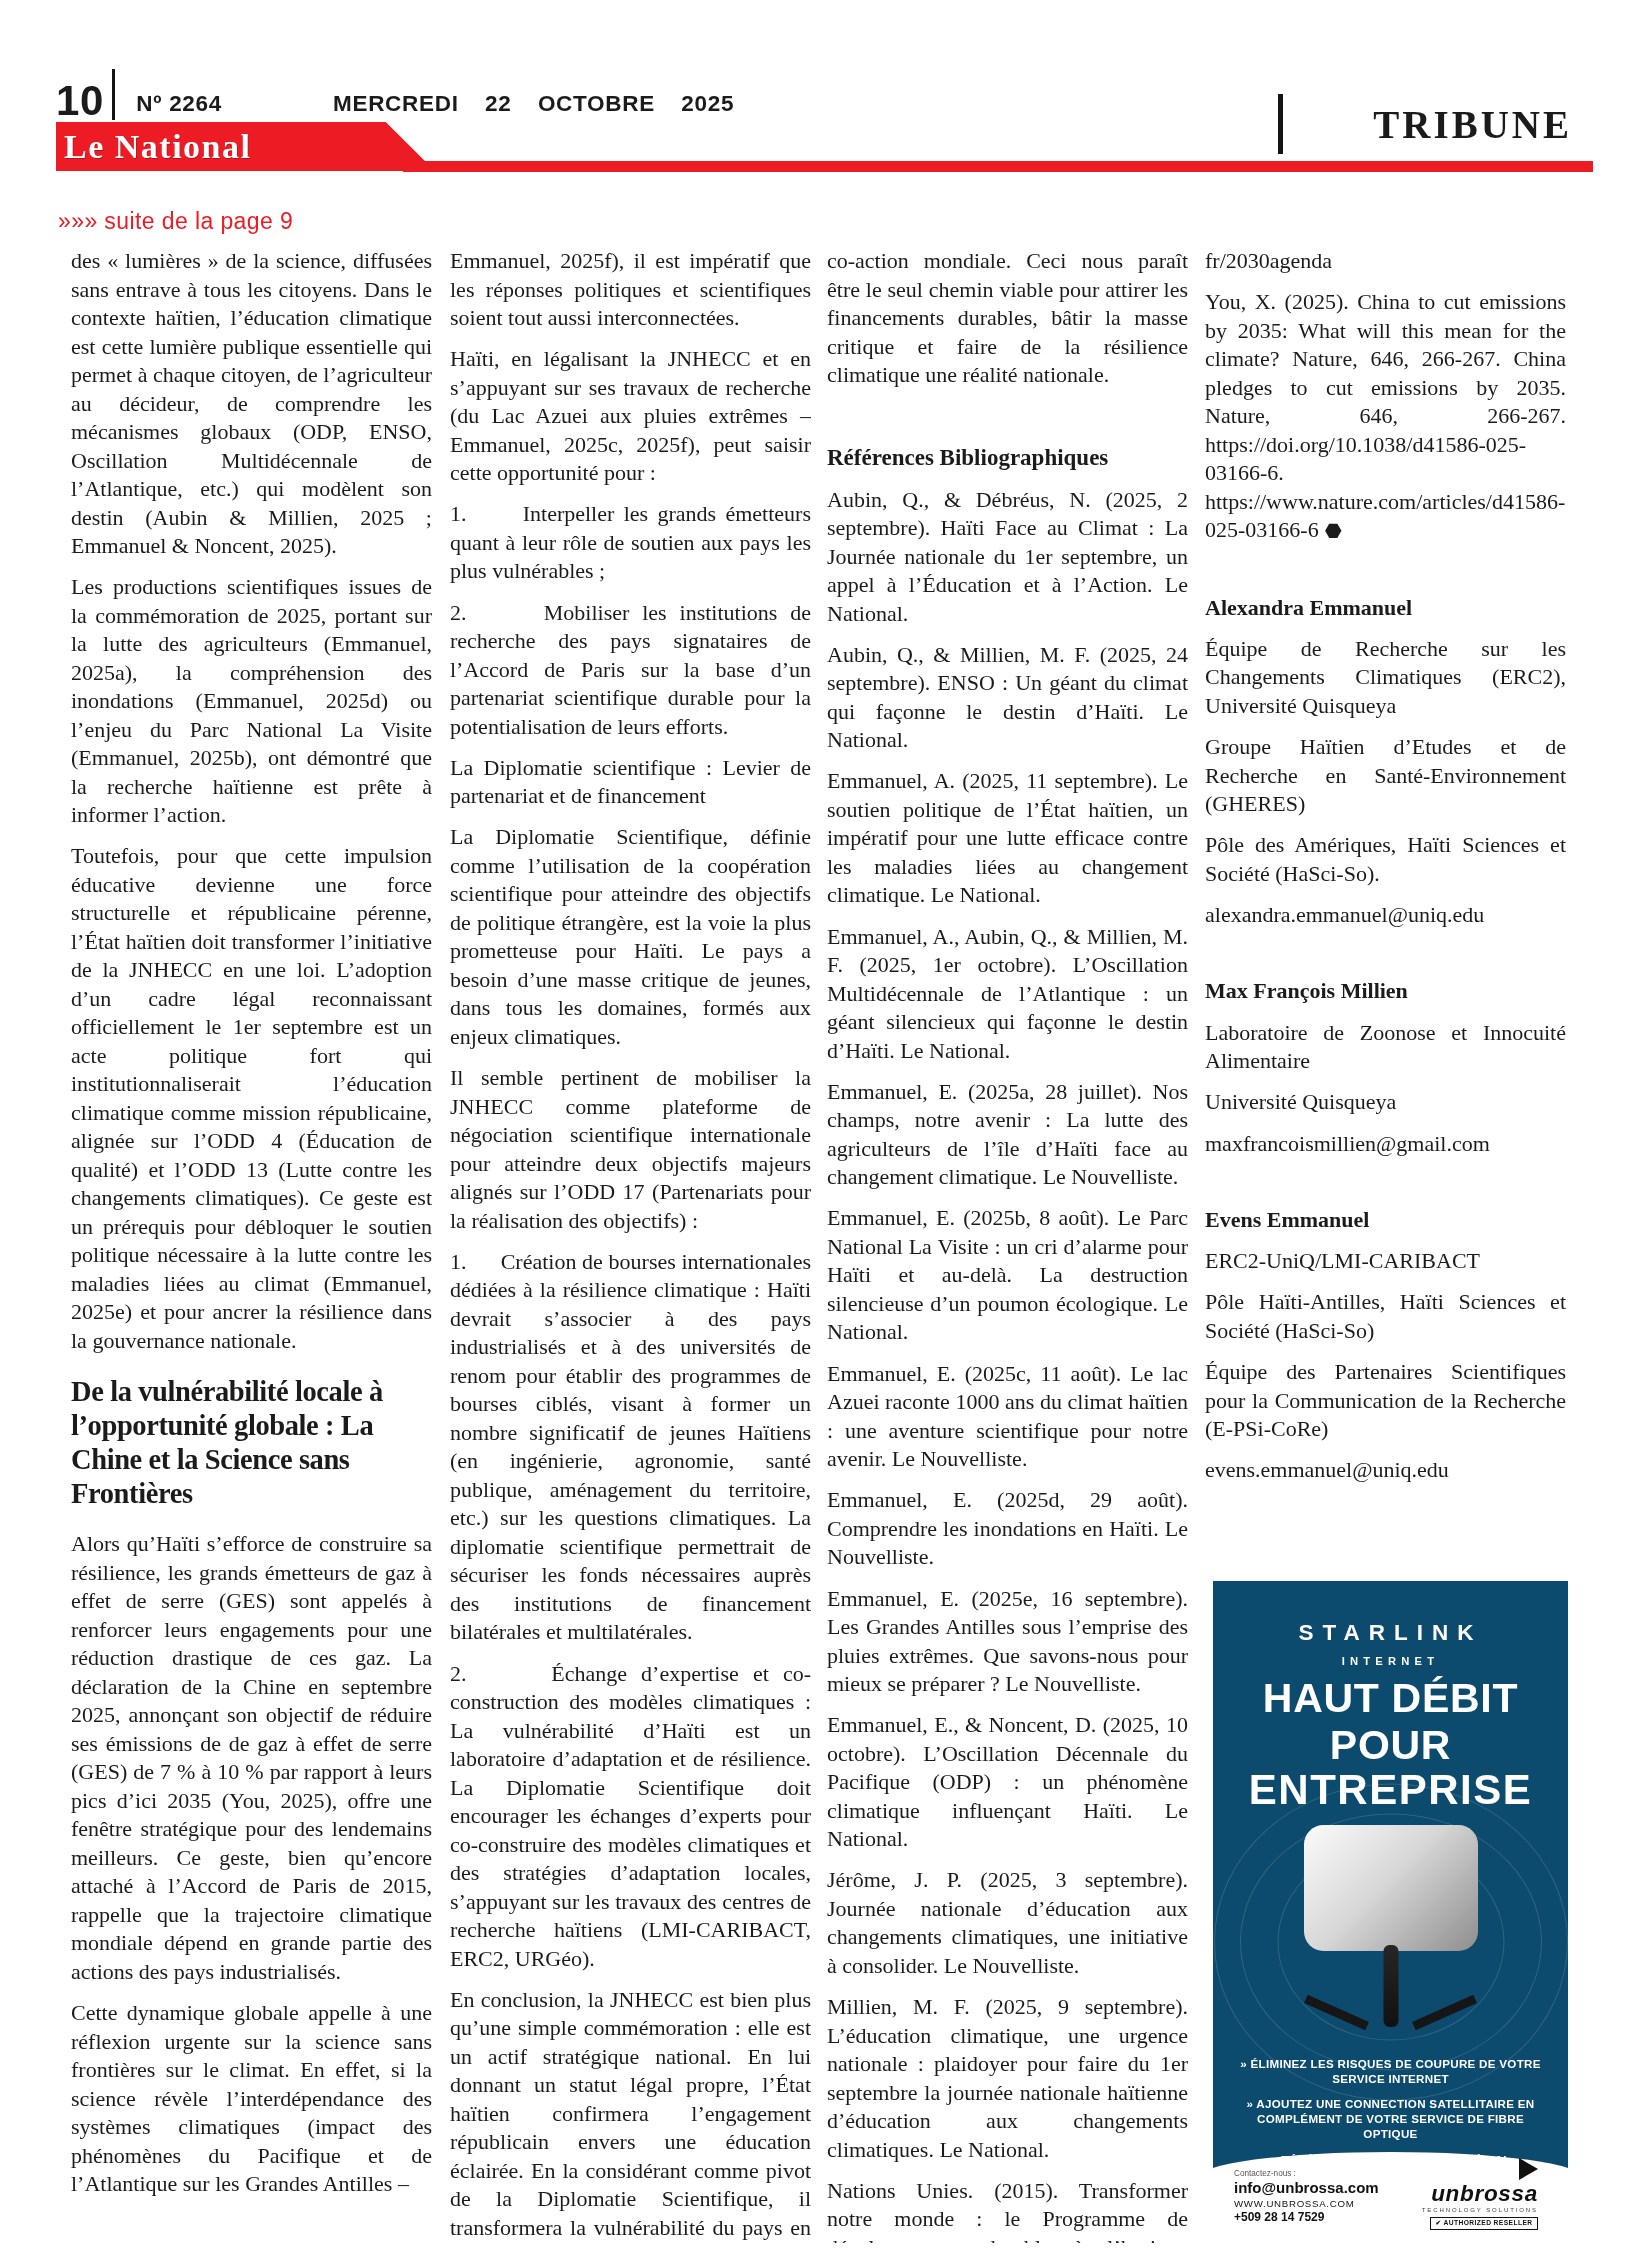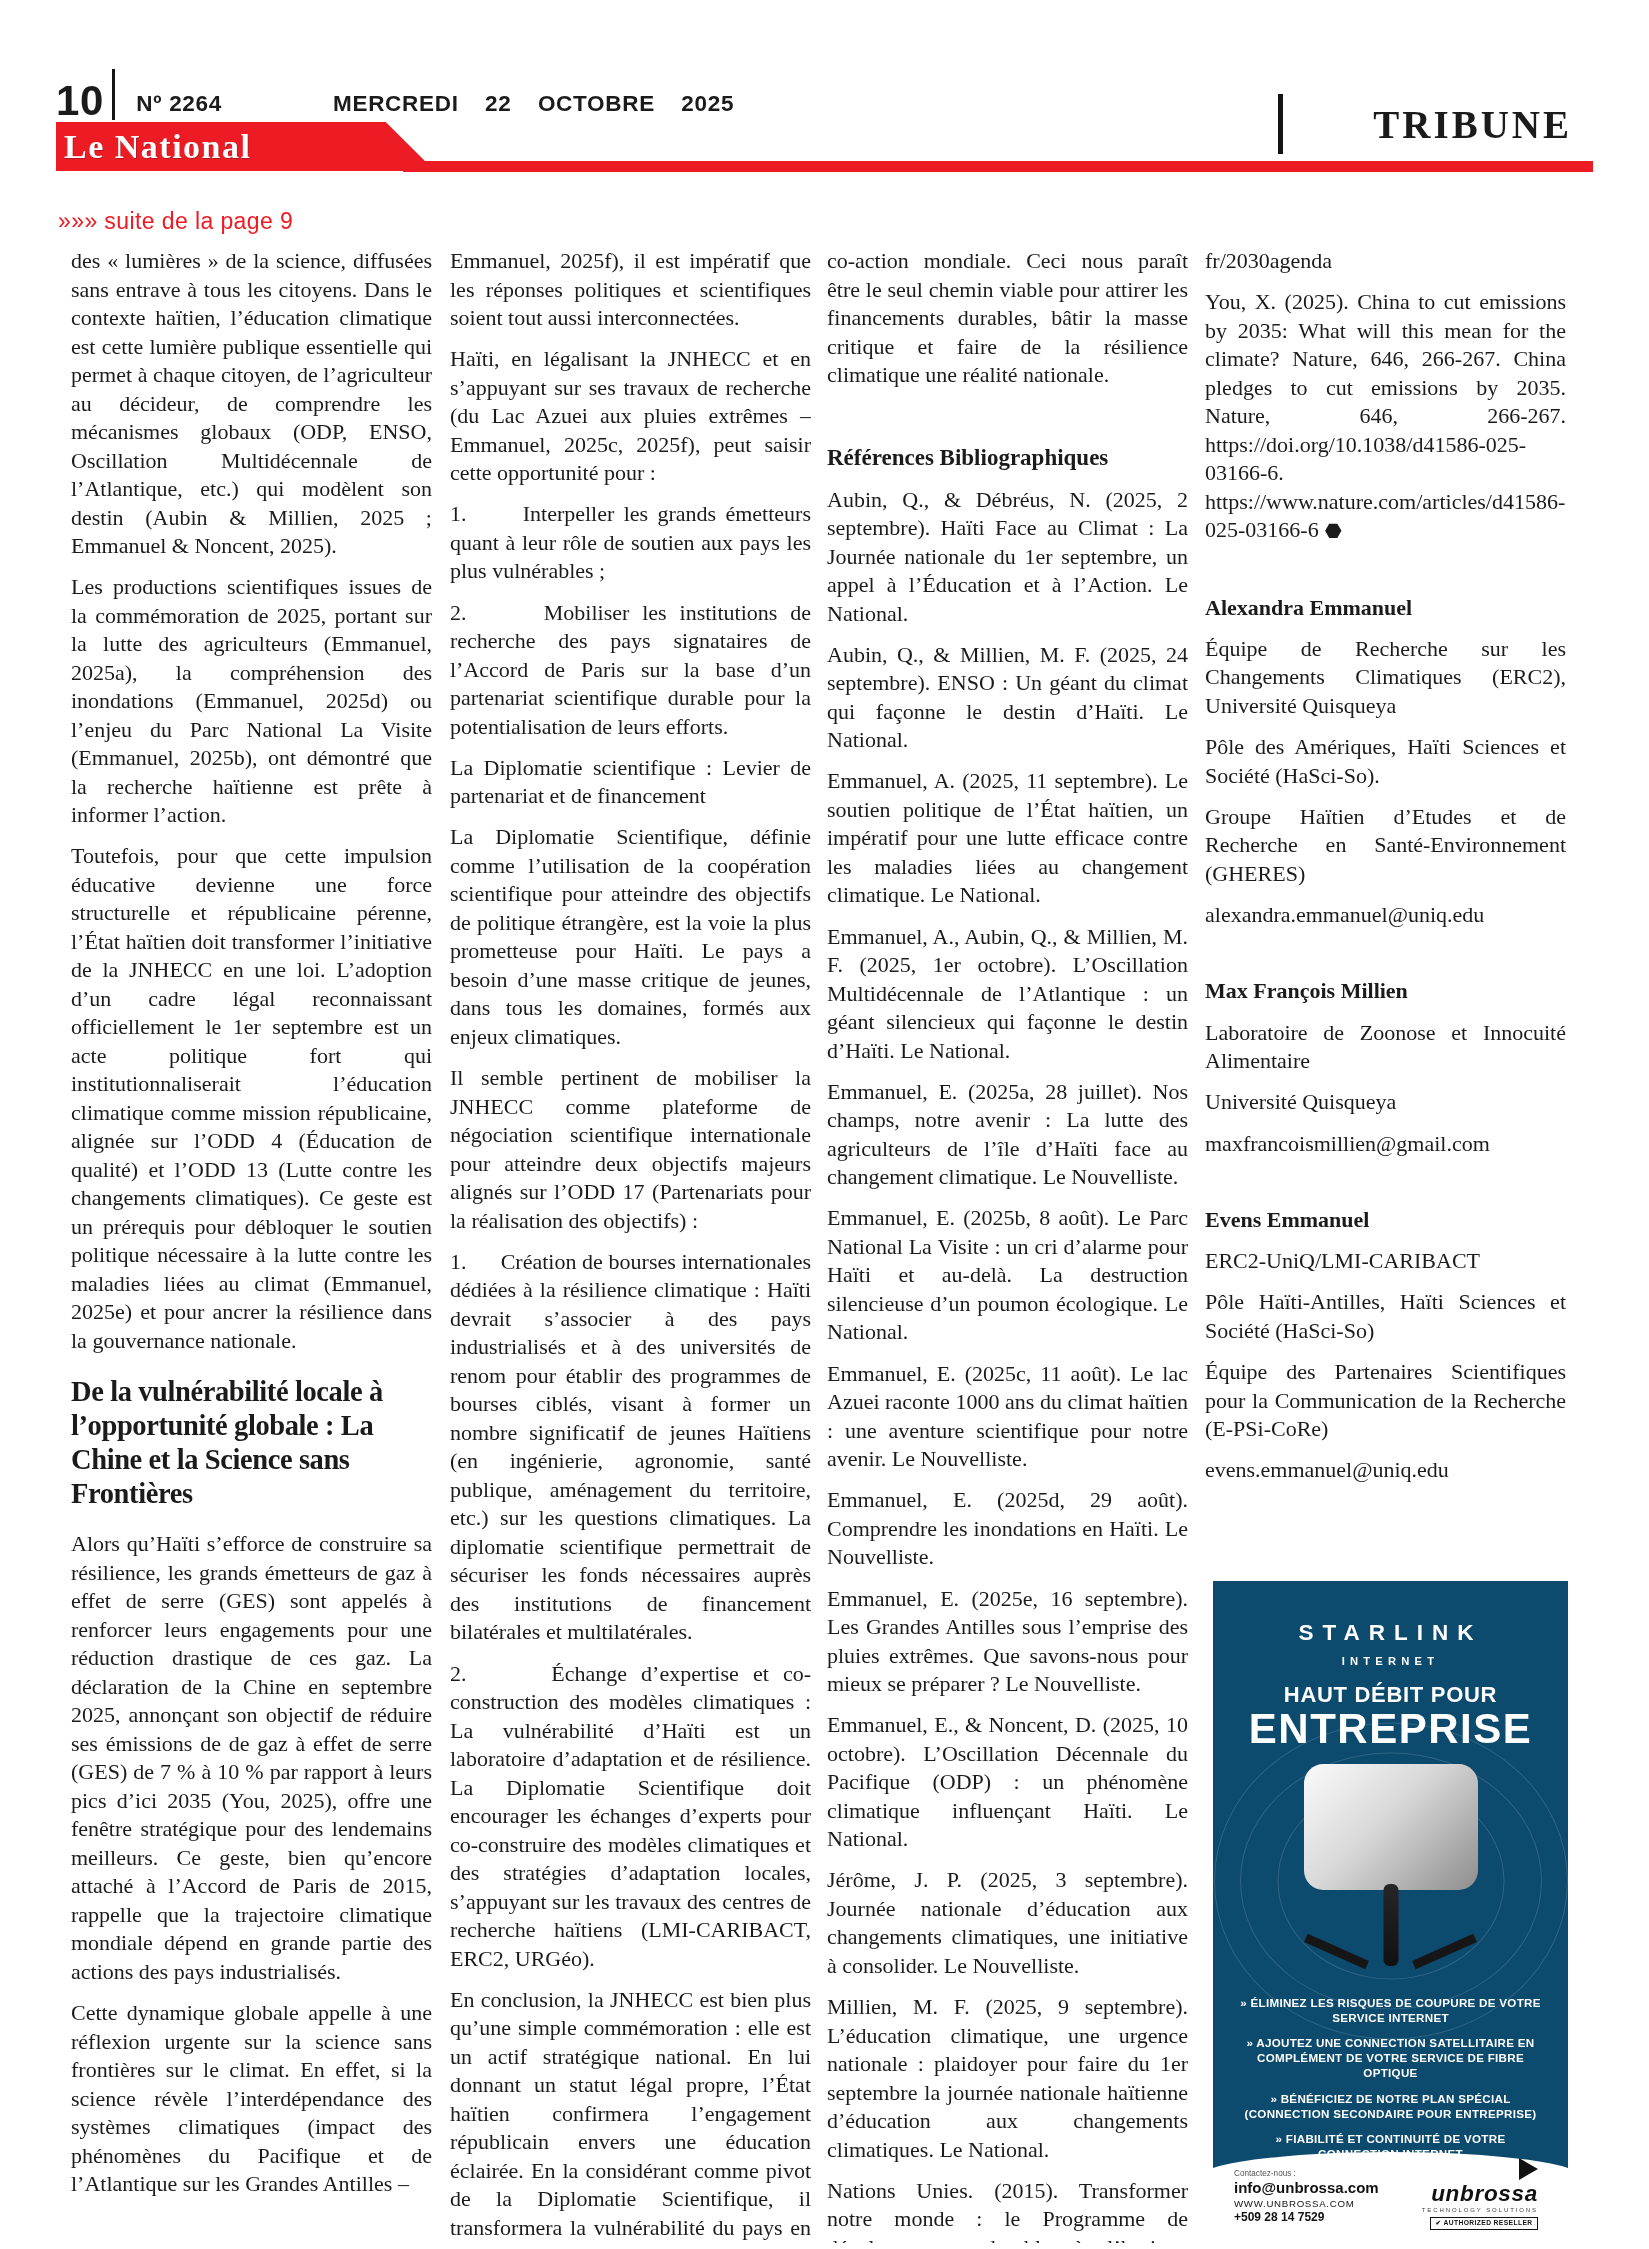--- a/index.html
+++ b/index.html
@@ -31,21 +31,21 @@
   .b-h2{font-weight:bold;font-size:28.5px;line-height:34px;text-align:left;
         margin:19.5px 0 19.5px 0;letter-spacing:-0.4px;}
   .b-h3{font-weight:bold;font-size:23px;text-align:left;margin:54px 0 13.5px 0;}
   .b-name{font-weight:bold;text-align:left;margin:48px 0 12.7px 0;}
   .end-mark{font-family:"DejaVu Sans",sans-serif;font-size:19.5px;}
   
   .ad{position:absolute;left:1213px;top:1581px;width:355px;height:655px;background:#0c4a6e;
       overflow:hidden;font-family:Liberation Sans, sans-serif;color:#fff;}
   .ad-brand{margin-top:39px;text-align:center;font-weight:bold;font-size:22.5px;letter-spacing:9px;}
   .ad-kicker{margin-top:9px;text-align:center;font-weight:bold;font-size:11.2px;letter-spacing:5.2px;}
-  .ad-title1{margin-top:15px;text-align:center;font-weight:bold;font-size:22px;letter-spacing:0.7px;}
+  .ad-title1{margin-top:8px;text-align:center;font-weight:bold;font-size:41px;letter-spacing:0.7px;}
   .ad-title2{text-align:center;font-weight:bold;font-size:42px;letter-spacing:1.5px;line-height:1.0;}
   .dish-zone{position:relative;height:225px;margin-top:7.5px;}
   .ring{position:absolute;left:50%;top:55%;transform:translate(-50%,-50%);
         border:1.5px solid rgba(255,255,255,0.15);border-radius:50%;}
   .r1{width:225px;height:195px;} .r2{width:300px;height:255px;} .r3{width:352px;height:315px;}
   .dish{position:absolute;left:50%;top:6px;transform:translateX(-50%);width:174px;height:126px;
         border-radius:19.5px;background:linear-gradient(135deg,#fbfbfb 0%,#d8d8d8 45%,#8e8e8e 100%);}
   .dish-pole{position:absolute;left:50%;top:126px;transform:translateX(-50%);width:15px;height:82px;
         background:linear-gradient(180deg,#262626,#111);border-radius:6px;}
   .dish-leg{position:absolute;top:189px;width:67px;height:9px;background:#161616;}
@@ -128,22 +128,22 @@
       <p class="b-p">Emmanuel, E., &amp; Noncent, D. (2025, 10 octobre). L’Oscillation Décennale du Pacifique (ODP) : un phénomène climatique influençant Haïti. Le National.</p>
       <p class="b-p">Jérôme, J. P. (2025, 3 septembre). Journée nationale d’éducation aux changements climatiques, une initiative à consolider. Le Nouvelliste.</p>
       <p class="b-p">Millien, M. F. (2025, 9 septembre). L’éducation climatique, une urgence nationale : plaidoyer pour faire du 1er septembre la journée nationale haïtienne d’éducation aux changements climatiques. Le National.</p>
       <p class="b-p">Nations Unies. (2015). Transformer notre monde : le Programme de développement durable à l’horizon 2030. https://sdgs.un.org/</p>
     </div>
   <div class="col col-4">
       <p class="b-p">fr/2030agenda</p>
       <p class="b-p">You, X. (2025). China to cut emissions by 2035: What will this mean for the climate? Nature, 646, 266-267. China pledges to cut emissions by 2035. Nature, 646, 266-267. https://doi.org/10.1038/d41586-025-03166-6. https://www.nature.com/articles/d41586-025-03166-6<span class="end-mark"> ⬣</span></p>
       <p class="b-name">Alexandra Emmanuel</p>
       <p class="b-p">Équipe de Recherche sur les Changements Climatiques (ERC2), Université Quisqueya</p>
+      <p class="b-p">Groupe Haïtien d’Etudes et de Recherche en Santé-Environnement (GHERES)</p>
       <p class="b-p">Pôle des Amériques, Haïti Sciences et Société (HaSci-So).</p>
-      <p class="b-p">Groupe Haïtien d’Etudes et de Recherche en Santé-Environnement (GHERES)</p>
       <p class="b-p">alexandra.emmanuel@uniq.edu</p>
       <p class="b-name">Max François Millien</p>
       <p class="b-p">Laboratoire de Zoonose et Innocuité Alimentaire</p>
       <p class="b-p">Université Quisqueya</p>
       <p class="b-p">maxfrancoismillien@gmail.com</p>
       <p class="b-name">Evens Emmanuel</p>
       <p class="b-p">ERC2-UniQ/LMI-CARIBACT</p>
       <p class="b-p">Pôle Haïti-Antilles, Haïti Sciences et Société (HaSci-So)</p>
       <p class="b-p">Équipe des Partenaires Scientifiques pour la Communication de la Recherche (E-PSi-CoRe)</p>
       <p class="b-p">evens.emmanuel@uniq.edu</p>

